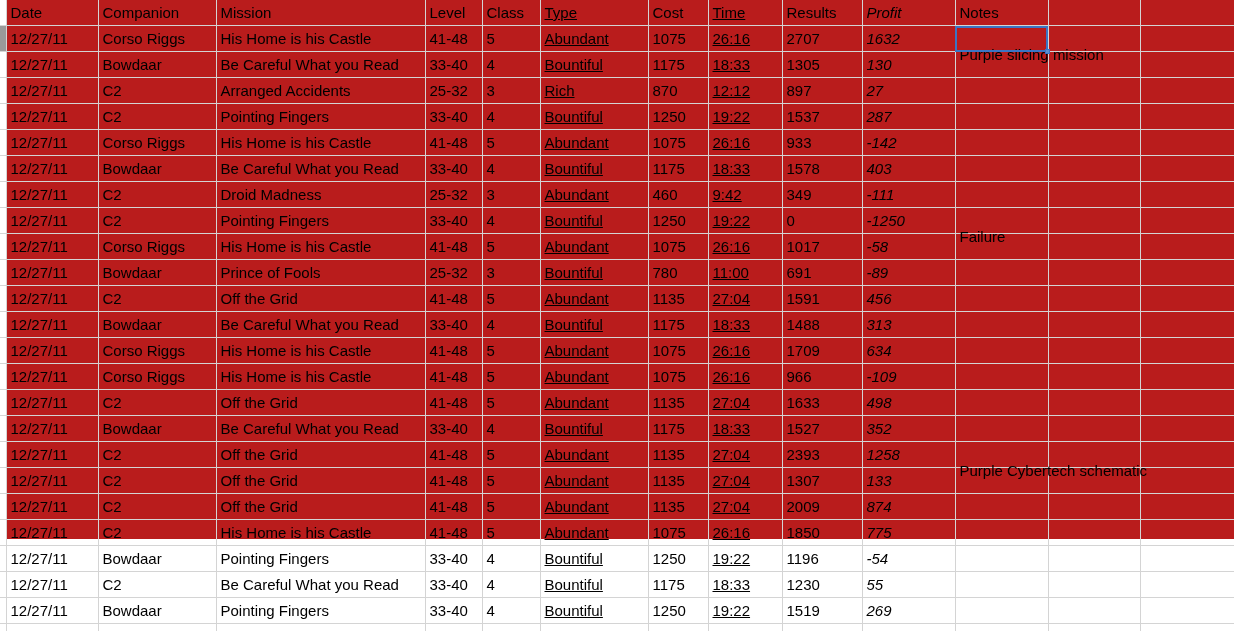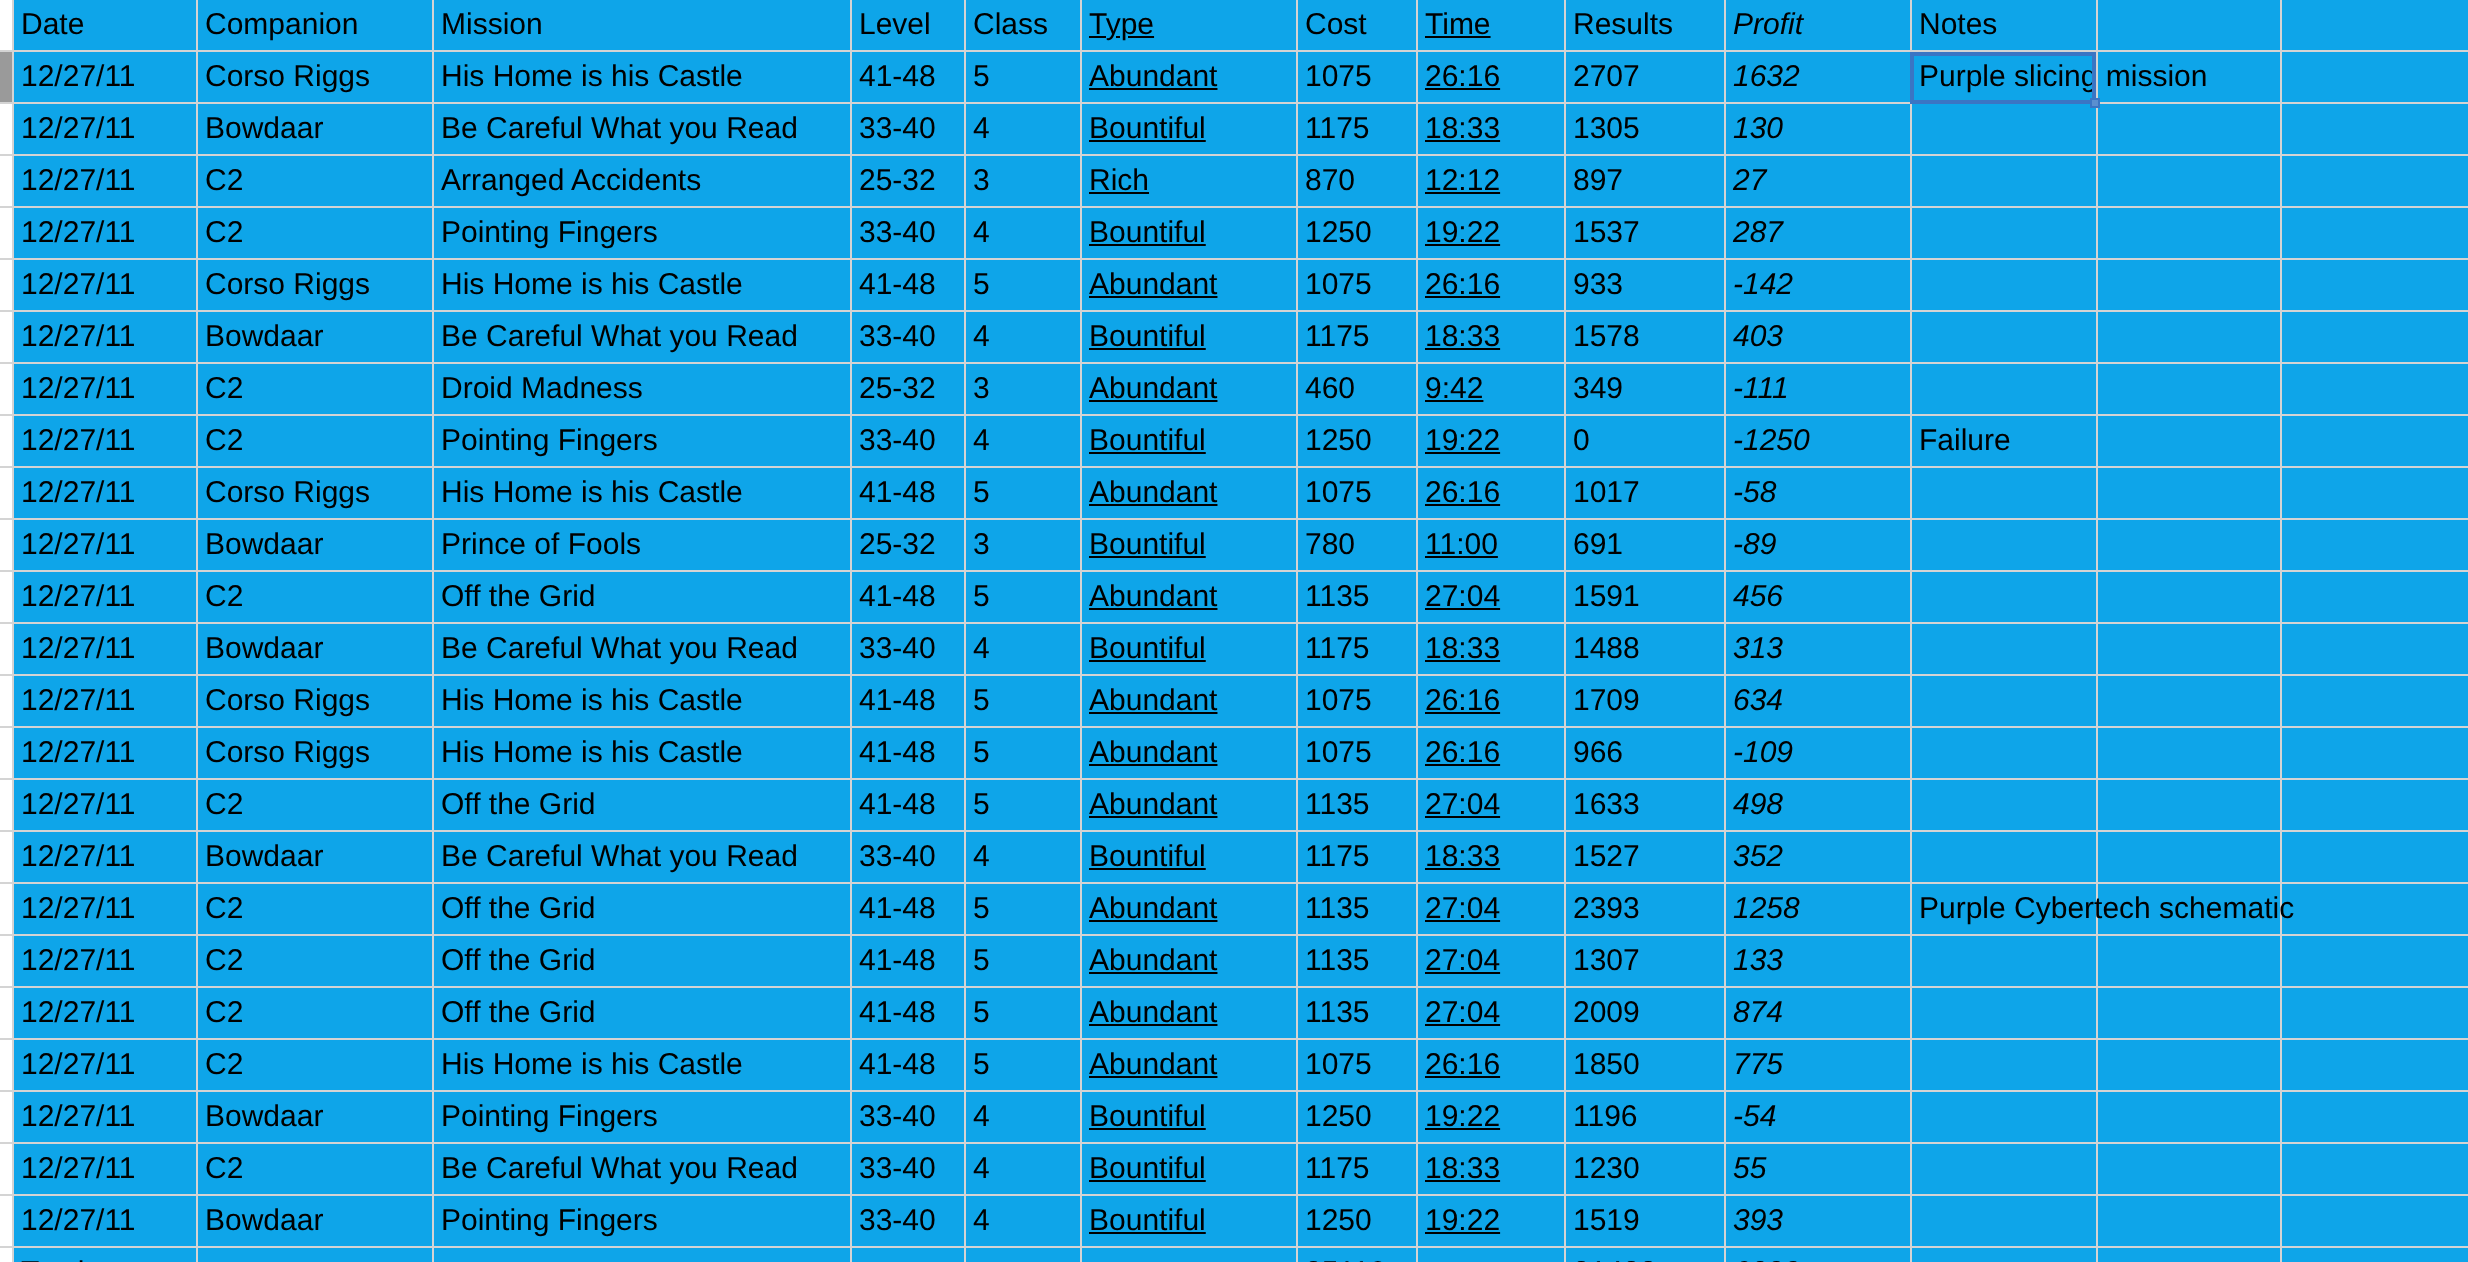--- a/index.html
+++ b/index.html
@@ -11,22 +11,22 @@
     width: 1234px;
     height: 631px;
     overflow: hidden;
     font-family: "Liberation Sans", sans-serif;
     -webkit-font-smoothing: antialiased;
   }
 
   #sheet {
     position: relative;
     width: 1234px;
-    height: 631px;
-    background: #0ea5e9;
+    height: 539px;
+    background: #b91c1c;
   }
 
   table.grid {
     border-collapse: collapse;
     table-layout: fixed;
     width: 1234px;
     font-size: 15px;
     color: #000000;
   }
 
@@ -71,21 +71,21 @@
   .c-x2      { width: 100px; }
 
   
   tr.header-row td { text-align: left; }
 
   
   td.c-notes { position: relative; }
   td.c-notes .spill {
     position: absolute;
     left: 4px;
-    top: 0;
+    top: 16px;
     line-height: 25px;
     white-space: nowrap;
     z-index: 2;
   }
 
   
   .sel-box {
     position: absolute;
     border: 2px solid #3a75c4;
     box-sizing: border-box;
@@ -505,21 +505,21 @@
           <td class="gutter"></td>
           <td class="c-date">12/27/11</td>
           <td class="c-comp">Bowdaar</td>
           <td class="c-mission">Pointing Fingers</td>
           <td class="c-level">33-40</td>
           <td class="c-class">4</td>
           <td class="c-type">Bountiful</td>
           <td class="c-cost">1250</td>
           <td class="c-time">19:22</td>
           <td class="c-results">1519</td>
-          <td class="c-profit">393</td>
+          <td class="c-profit">269</td>
           <td class="c-notes"></td>
           <td class="c-x1"></td>
           <td class="c-x2"></td>
         </tr>
         <tr class="totals-row">
           <td class="gutter"></td>
           <td class="c-date" style="text-align: left;">Totals</td>
           <td class="c-comp"></td>
           <td class="c-mission"></td>
           <td class="c-level"></td>

